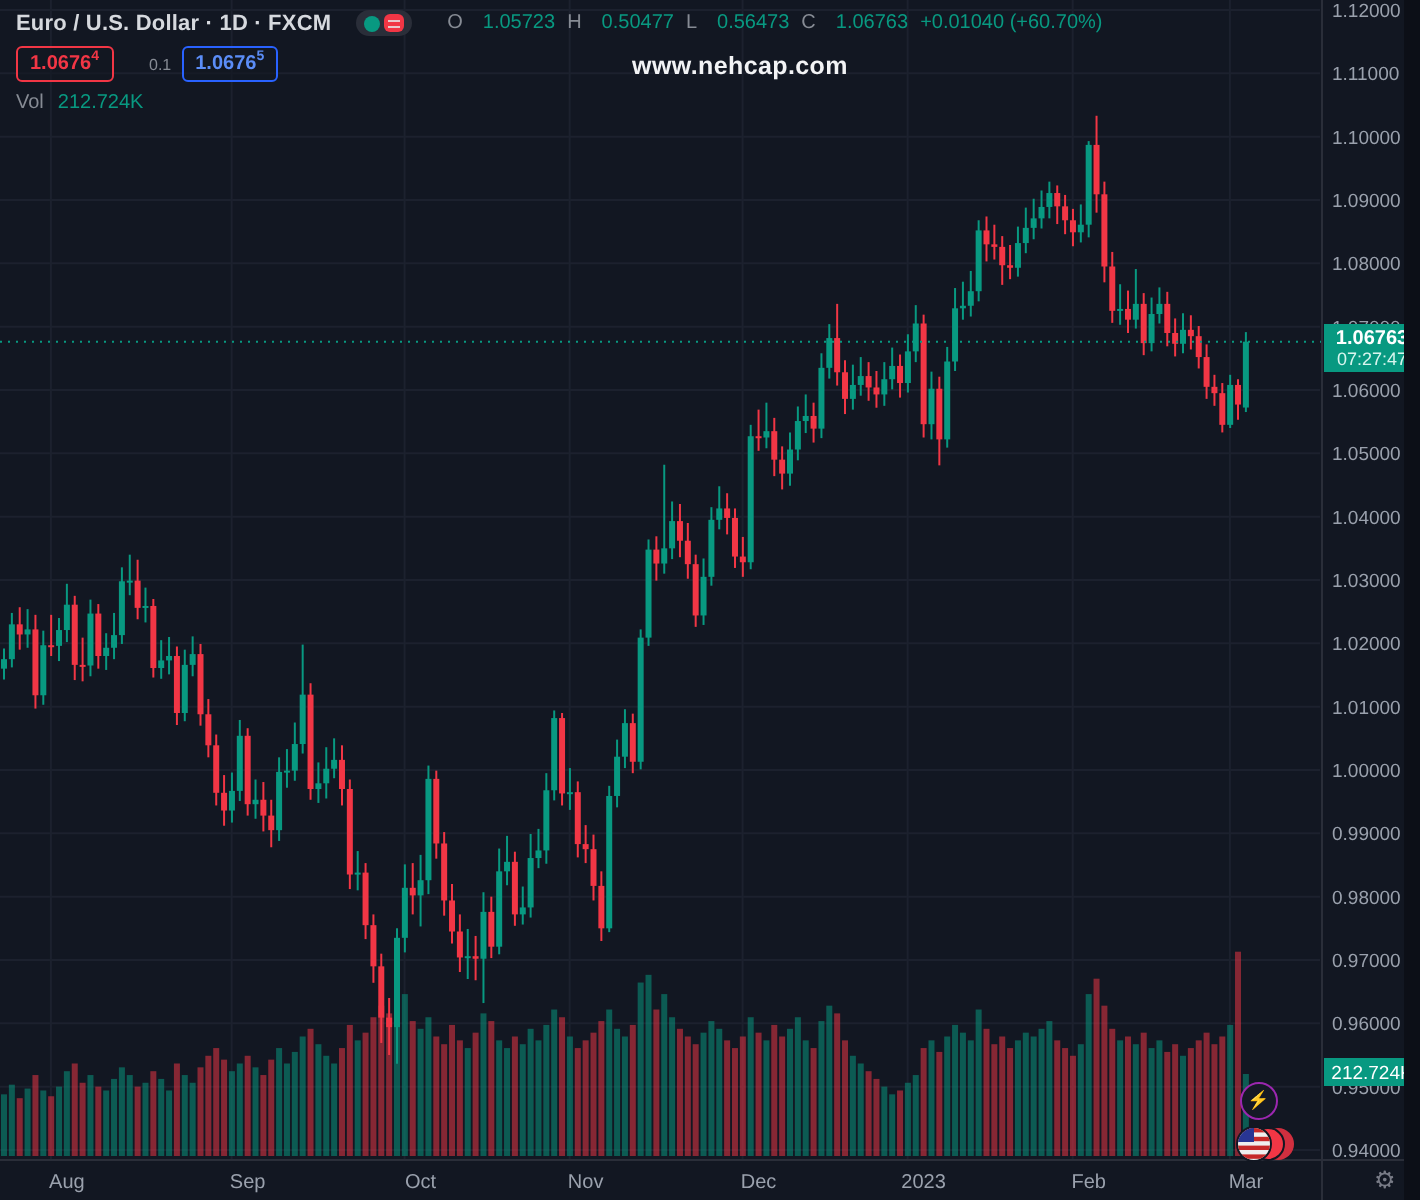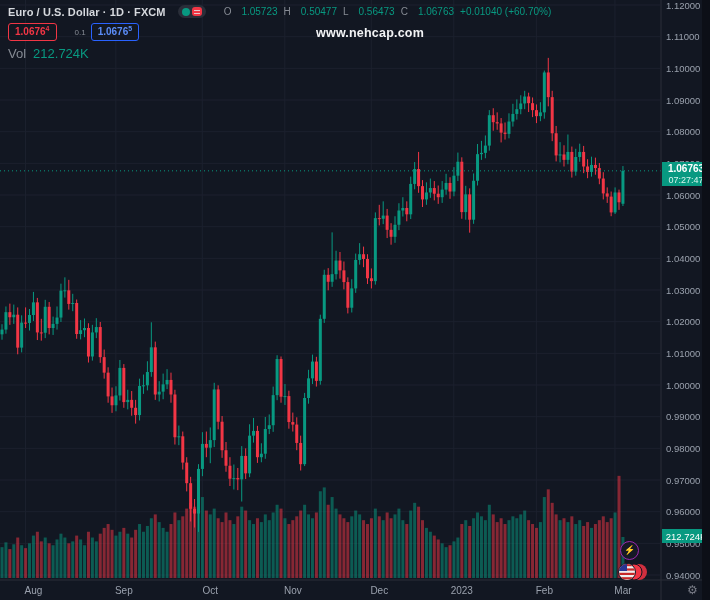--- a/index.html
+++ b/index.html
@@ -22,21 +22,21 @@
   .ohlc .lbl{color:#868b94;margin-left:6px;}
   .ohlc .val{color:#089981;margin-left:10px;}
   .ohlc .chg{color:#089981;margin-left:6px;}
   .row2{display:flex;align-items:center;margin-top:5px;height:16px;}
   .quote-badge{font-size:10px;font-weight:700;padding:1px 6px 2px 6px;border-radius:3px;
     background:rgba(19,23,34,.6);cursor:pointer;}
   .quote-badge sup{font-size:7px;}
   .bid{border:1px solid #f23645;color:#f23645;}
   .ask{border:1px solid #2962ff;color:#5b8df7;}
   .spread{color:#868b94;font-size:8px;margin:0 5px;padding-left:13px;}
-  .row3{display:flex;align-items:center;margin-top:6px;font-size:13px;}
+  .row3{display:flex;align-items:center;margin-top:6px;font-size:10px;}
   .vol-lbl{color:#868b94;}
   .vol-val{color:#089981;margin-left:7px;}
   .watermark{position:absolute;top:26px;left:0;width:740px;text-align:center;z-index:4;
     color:#f2f3f5;font-size:12.5px;font-weight:700;letter-spacing:.2px;}
   .tv-logo{position:absolute;left:10px;top:537px;z-index:6;display:flex;align-items:center;gap:7px;
     background:rgba(10,12,18,.78);border-radius:17px;padding:7px 15px 7px 12px;cursor:pointer;}
   .tv-logo .wordmark{color:#fff;font-size:14.5px;font-weight:700;letter-spacing:.1px;}
   .events{position:absolute;left:618px;top:541px;z-index:6;width:30px;}
   .ev-lightning{width:17px;height:17px;border-radius:50%;background:#151926;border:1.6px solid #9c27b0;
     color:#ce93d8;font-size:9px;line-height:17px;text-align:center;cursor:pointer;margin-left:2px;}

